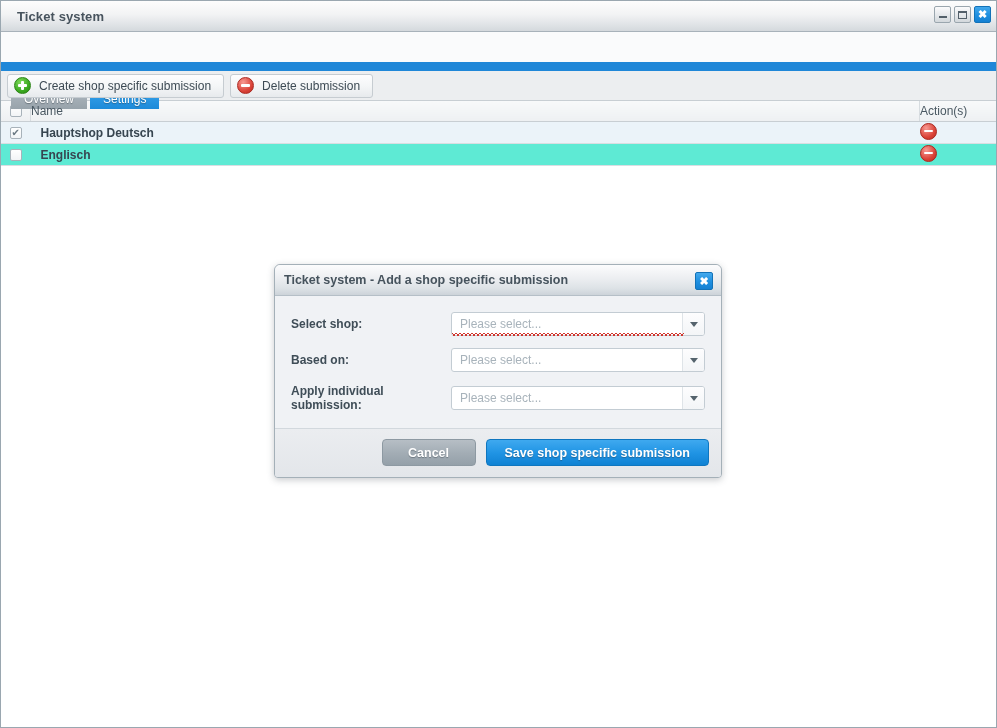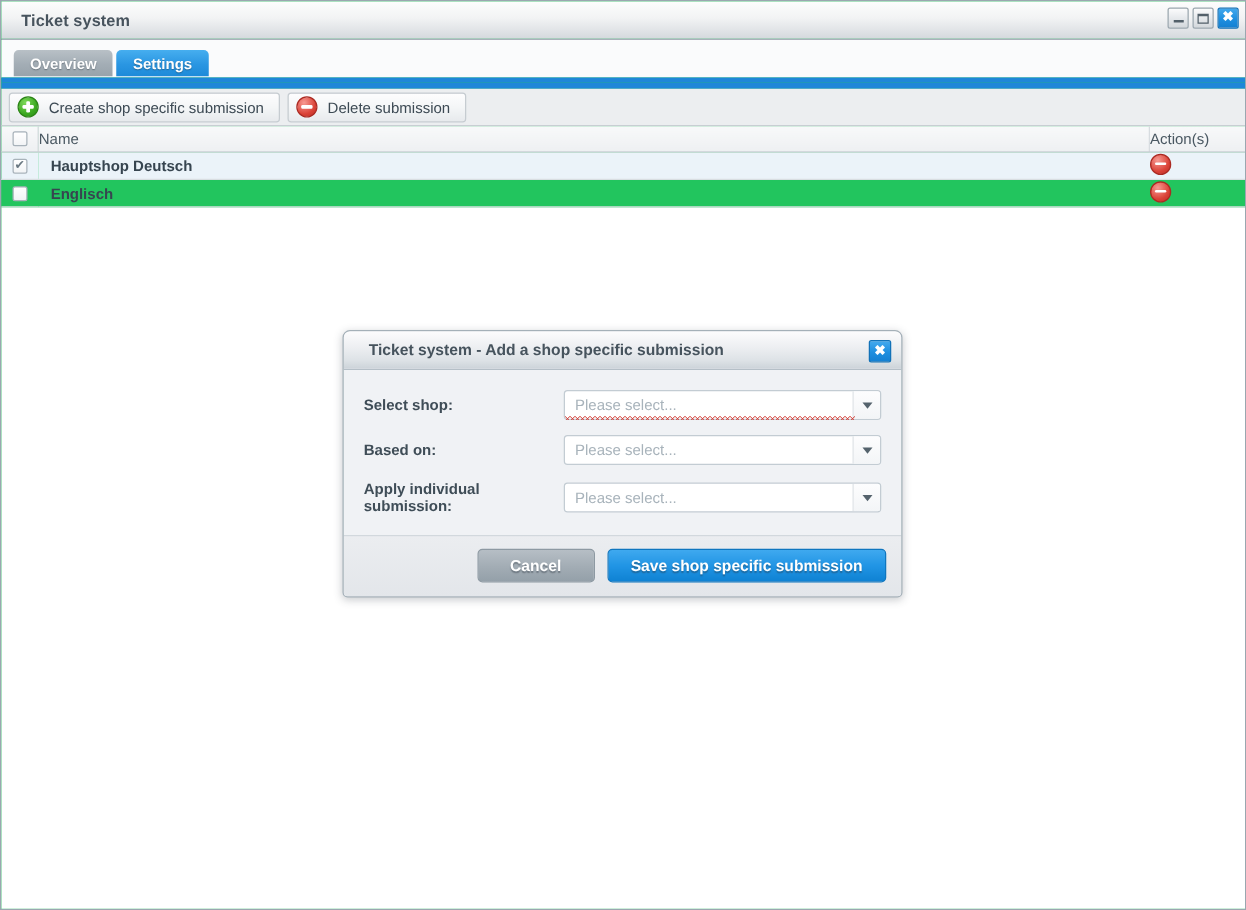--- a/index.html
+++ b/index.html
@@ -16,21 +16,21 @@
     background: #ffffff;
     -webkit-font-smoothing: antialiased;
   }
 
   #app {
     position: relative;
     width: 997px;
     height: 728px;
     box-sizing: border-box;
     border: 1px solid #9aa7b0;
-    background: #22c55e;
+    background: #5eead4;
     overflow: hidden;
   }
 
   
   .titlebar {
     position: relative;
     height: 31px;
     box-sizing: border-box;
     background: linear-gradient(to bottom, #fdfdfd 0%, #f2f3f4 45%, #e2e5e8 75%, #d4d9dd 100%);
     border-bottom: 1px solid #a8b2ba;
@@ -98,26 +98,27 @@
     align-items: flex-end;
   }
   .mtab {
     height: 21px;
     padding: 0 13px;
     box-sizing: border-box;
     display: flex;
     align-items: center;
     border-radius: 4px 4px 0 0;
     font-size: 12px;
-    font-weight: bold;
+    font-weight: normal;
     color: #ffffff;
     text-shadow: 0 1px 1px rgba(40,50,60,.45);
     background: linear-gradient(to bottom, #b8c0c6 0%, #a3adb5 55%, #98a3ab 100%);
     cursor: pointer;
     white-space: nowrap;
+    margin-top: 48px;
   }
   .mtab.active {
     background: linear-gradient(to bottom, #46aeef 0%, #2a96e2 55%, #1d8ad9 100%);
   }
   .main-tab-rule {
     height: 4px;
     background: #1f87d8;
   }
 
   
@@ -302,21 +303,21 @@
     position: relative;
     height: 31px;
     box-sizing: border-box;
     background: linear-gradient(to bottom, #fcfcfd 0%, #eceef1 45%, #dde2e6 78%, #ccd3d9 100%);
     border-bottom: 1px solid #b5bfc7;
     display: flex;
     align-items: center;
     border-radius: 5px 5px 0 0;
   }
   .modal-title {
-    margin-left: 20px;
+    margin-left: 9px;
     font-size: 12.5px;
     font-weight: bold;
     color: #46535d;
   }
   .modal-close {
     position: absolute;
     right: 8px;
     top: 7px;
     width: 16px;
     height: 16px;

